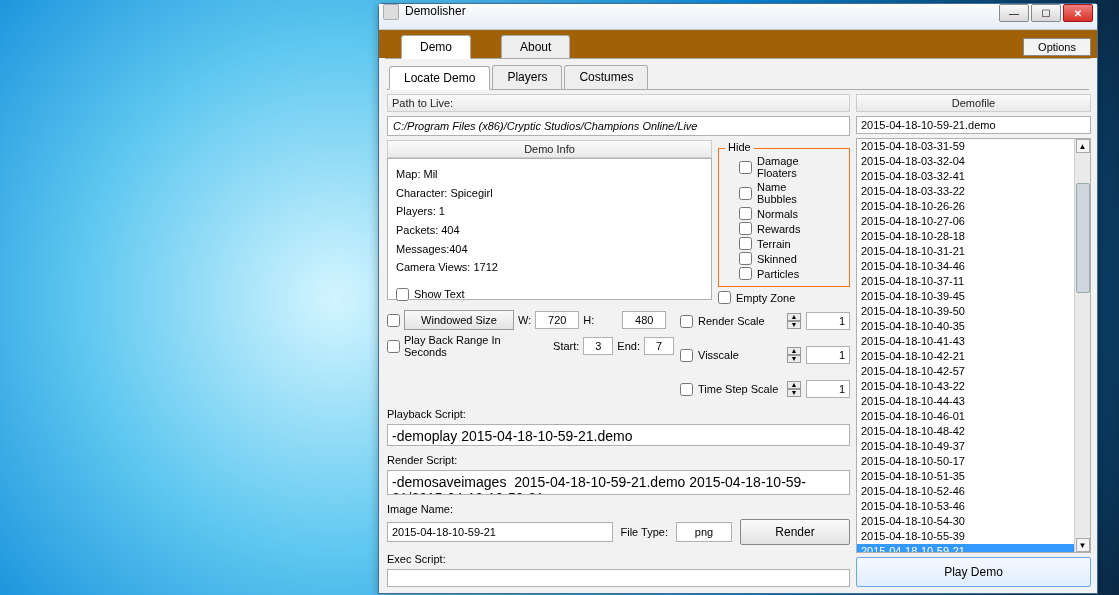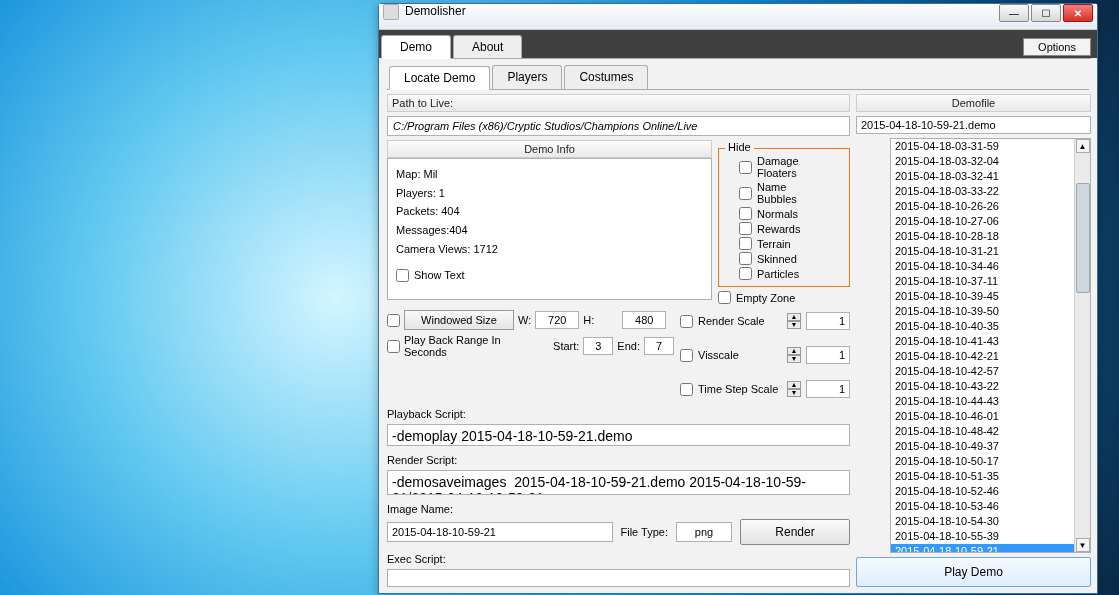--- a/index.html
+++ b/index.html
@@ -22,21 +22,21 @@
   }
   .titlebar .icon { width:16px; height:16px; background:#ddd; border:1px solid #aaa; border-radius:2px; margin-right:6px; }
   .titlebar .title { flex:1; font-size:12px; }
   .winbtns { display:flex; gap:2px; }
   .winbtn {
     width:30px; height:18px; border:1px solid #888; background:linear-gradient(#fafafa,#d8d8d8);
     border-radius:2px; display:flex; align-items:center; justify-content:center; font-size:10px; cursor:pointer;
   }
   .winbtn.close { background:linear-gradient(#f08080,#d93026); border-color:#a01515; color:#fff; font-weight:bold; }
   
-  .toptabs { display:flex; align-items:flex-end; padding: 4px 6px 0 2px; background:#404040; }
+  .toptabs { display:flex; align-items:flex-end; padding: 4px 6px 0 22px; background:#a16207;gap:28px; }
   .toptabs .tab {
     padding:4px 18px; border:1px solid #aaa; border-bottom:none; background:#eee;
     border-radius:3px 3px 0 0; margin-right:2px; font-size:12px; cursor:pointer;
   }
   .toptabs .tab.active { background:#fff; font-weight:normal; position:relative; top:1px; border-bottom:1px solid #fff; }
   .spacer { flex:1; }
   .options-btn { padding:2px 14px; font-size:11px; border:1px solid #888; background:#f3f3f3; cursor:pointer; margin-bottom:2px; }
   .underline { border-bottom:1px solid #aaa; margin:0 6px; }
   
   .subtabs { display:flex; padding: 6px 6px 0 10px; }
@@ -78,21 +78,21 @@
   .topg { display:flex; gap:6px; }
   .topg-left { flex:1; display:flex; flex-direction:column; gap:4px; }
   .topg-right { width:170px; display:flex; flex-direction:column; gap:12px; }
   .section-lbl { font-size:11px; margin-top:4px;}
   .ta { width:100%; border:1px solid #b0b0b0; background:#fff; resize:none; font-family:inherit; font-size:14px; padding:3px 4px;}
   .imgname-row { display:flex; gap:8px; align-items:center;}
   .imgname-row .inp { flex:1; border:1px solid #b0b0b0; padding:3px 4px; font-size:11px; background:#fff;}
   .filetype { width:56px; border:1px solid #b0b0b0; text-align:center; padding:3px 2px; font-size:11px; background:#fff;}
   .render-btn { width:110px; padding:5px 0; border:1px solid #888; background:linear-gradient(#fafafa,#e3e3e3); font-size:12px; cursor:pointer; border-radius:2px;}
   
-  .demofile-box { flex:1; display:flex; border:1px solid #b0b0b0; background:#fff; overflow:hidden;margin-left:34px;}
+  .demofile-box { flex:1; display:flex; border:1px solid #b0b0b0; background:#fff; overflow:hidden;}
   .demofile-list { flex:1; overflow:hidden; font-size:11px; line-height:15px;}
   .demofile-list div { padding:0 4px; white-space:nowrap; overflow:hidden; text-overflow:ellipsis;}
   .demofile-list div.sel { background:#3399ff; color:#fff;}
   .vscroll { width:16px; background:#eaeaea; border-left:1px solid #cfcfcf; display:flex; flex-direction:column; align-items:center; }
   .vscroll .arrow { width:14px; height:14px; border:1px solid #aaa; background:#f4f4f4; font-size:8px; display:flex;align-items:center;justify-content:center; cursor:pointer;}
   .vscroll .track { flex:1; width:14px; position:relative;}
   .vscroll .thumb { position:absolute; left:0; right:0; top:30px; height:110px; background:#cfd6e0; border:1px solid #9aa; border-radius:2px; cursor:pointer;}
   .play-btn { padding:7px 0; border:1px solid #6aa7e8; background:linear-gradient(#f5f9ff,#dfeeff); font-size:12px; cursor:pointer; border-radius:2px; color:#000;}
   .selected-demo { border:1px solid #b0b0b0; background:#fff; padding:2px 4px; font-size:11px;}
 </style>
@@ -130,20 +130,21 @@
 
     <div class="left">
       <div class="hdr left-align">Path to Live:</div>
       <input class="path-in" value="C:/Program Files (x86)/Cryptic Studios/Champions Online/Live" style="">
 
       <div class="row2">
         <div class="demoinfo-wrap">
           <div class="hdr">Demo Info</div>
           <div class="demoinfo">
             <div>Map: Mil</div>
+            <div>Character: Spicegirl</div>
             <div>Players: 1</div>
             <div>Packets: 404</div>
             <div>Messages:404</div>
             <div>Camera Views: 1712</div>
             <label class="chk" style="margin-top:8px">
               <input type="checkbox" style="">
                 <span>Show Text</span>
             </label>
           </div>
         </div>

